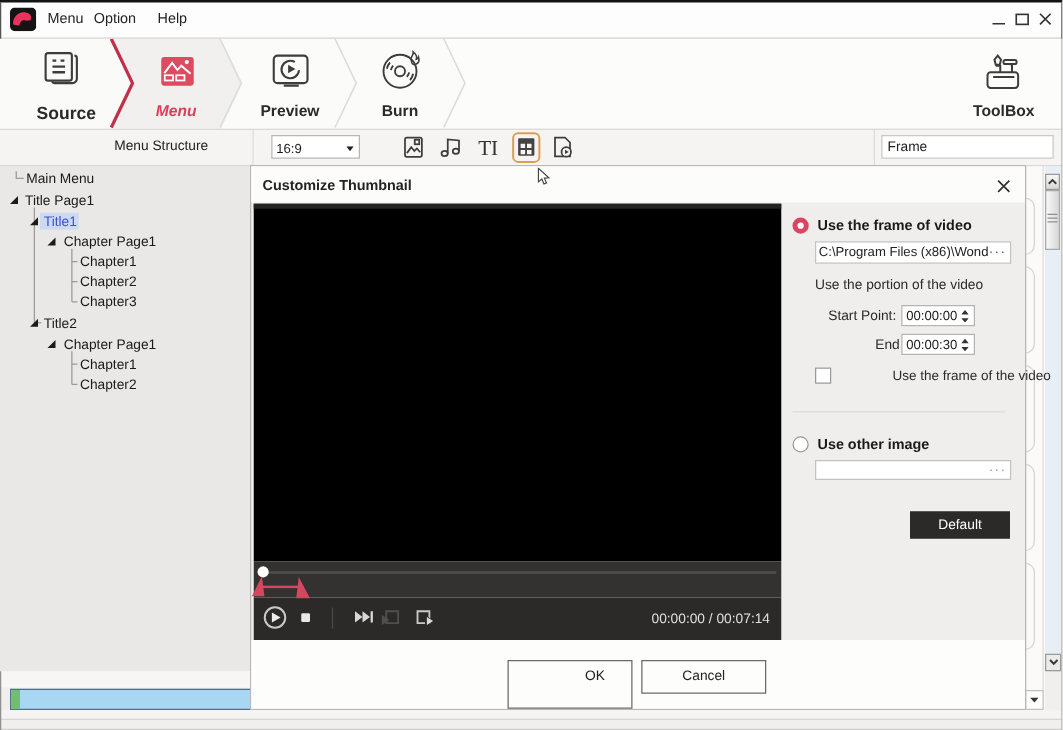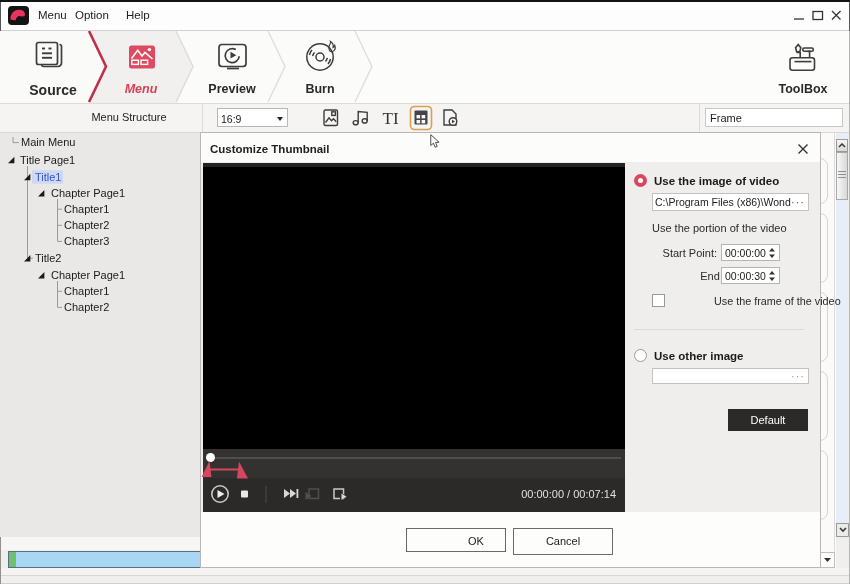--- a/index.html
+++ b/index.html
@@ -239,21 +239,21 @@
   </g>
   <g stroke="#c9c9c9" stroke-width="1.5" fill="none">
     <path d="M131 11 h9.5 v9.5 h-9.5 Z"></path>
     <polygon points="137,14 137,23.5 144.5,18.7" fill="#2b2a29" stroke="none"></polygon>
     <polygon points="138.5,15.5 138.5,22 143.5,18.7" fill="#d8d8d8" stroke="none"></polygon>
   </g>
   <text x="413" y="20" text-anchor="end" font-size="11" fill="#e0e0e0">00:00:00 / 00:07:14</text>
 </svg>
 
 <div class="abs" style="left:634px;top:174px;width:13px;height:13px;border-radius:50%;border:4px solid #da4560;background:#fff;z-index:12;"></div>
-<div class="abs" style="left:654px;top:175px;font-size:11.5px;font-weight:bold;color:#1a1a1a;z-index:12;">Use the image of video</div>
+<div class="abs" style="left:654px;top:175px;font-size:11.5px;font-weight:bold;color:#1a1a1a;z-index:12;">Use the frame of video</div>
 <div class="abs" style="left:652px;top:193px;width:157px;height:18px;background:#fff;border:1px solid #c3c2c0;z-index:12;"></div>
 <div class="abs" style="left:655px;top:196px;font-size:10.5px;color:#222;z-index:13;white-space:nowrap;">C:\Program Files (x86)\Wond</div>
 <div class="abs" style="left:791px;top:196px;font-size:11px;color:#555;z-index:13;letter-spacing:1px;">···</div>
 <div class="abs" style="left:652px;top:222px;font-size:11px;color:#2a2a2a;z-index:12;">Use the portion of the video</div>
 <div class="abs" style="left:630px;top:247px;width:87px;text-align:right;font-size:11px;color:#2a2a2a;z-index:12;">Start Point:</div>
 <div class="abs" style="left:721px;top:244px;width:59px;height:17px;background:#fff;border:1px solid #b5b4b2;z-index:12;"></div>
 <div class="abs" style="left:725px;top:247px;font-size:10.5px;color:#222;z-index:13;">00:00:00</div>
 <svg class="abs" style="left:769px;top:248px;z-index:13;" width="6" height="10" viewBox="0 0 6 10">
     <polygon points="3,0 6,3.5 0,3.5" fill="#333"></polygon>
     <polygon points="0,6.5 6,6.5 3,10" fill="#333"></polygon>
@@ -267,18 +267,18 @@
   </svg>
 <div class="abs" style="left:652px;top:294px;width:13px;height:13px;background:#fff;border:1px solid #999;z-index:12;"></div>
 <div class="abs" style="left:669px;top:295px;font-size:10.8px;color:#2a2a2a;z-index:12;padding-left:45px;">Use the frame of the video</div>
 <div class="abs" style="left:634px;top:329px;width:170px;height:1px;background:#dcdbd9;z-index:12;"></div>
 <div class="abs" style="left:634px;top:349px;width:13px;height:13px;border-radius:50%;border:1px solid #9a9a98;background:#fff;z-index:12;"></div>
 <div class="abs" style="left:654px;top:350px;font-size:11.5px;font-weight:bold;color:#1a1a1a;z-index:12;">Use other image</div>
 <div class="abs" style="left:652px;top:368px;width:157px;height:16px;background:#fff;border:1px solid #c3c2c0;z-index:12;"></div>
 <div class="abs" style="left:791px;top:370px;font-size:11px;color:#999;z-index:13;letter-spacing:1px;">···</div>
 <div class="abs" style="left:728px;top:409px;width:80px;height:22px;background:#2b2a28;color:#fff;font-size:11px;text-align:center;line-height:22px;z-index:12;">Default</div>
 
-<div class="abs" style="left:406px;top:528px;width:100px;height:24px;background:#fdfdfc;border:1px solid #6a6a68;text-align:center;line-height:25px;font-size:11px;color:#222;z-index:12;padding-left:40px;">OK</div>
+<div class="abs" style="left:406px;top:528px;width:100px;height:39px;background:#fdfdfc;border:1px solid #6a6a68;text-align:center;line-height:25px;font-size:11px;color:#222;z-index:12;padding-left:40px;">OK</div>
 <div class="abs" style="left:513px;top:528px;width:100px;height:27px;background:#fdfdfc;border:1px solid #6a6a68;text-align:center;line-height:25px;font-size:11px;color:#222;z-index:12;">Cancel</div>
 
 <svg class="abs" style="left:428px;top:134px;z-index:30;" width="14" height="17" viewBox="0 0 14 20">
   <path d="M2 0.8 L2 13.5 L5.2 10.8 L7.2 15.6 L9.6 14.6 L7.6 10 L11.8 9.7 Z" fill="#fff" stroke="#444" stroke-width="1.1"></path>
 </svg>
 
 </body></html>

